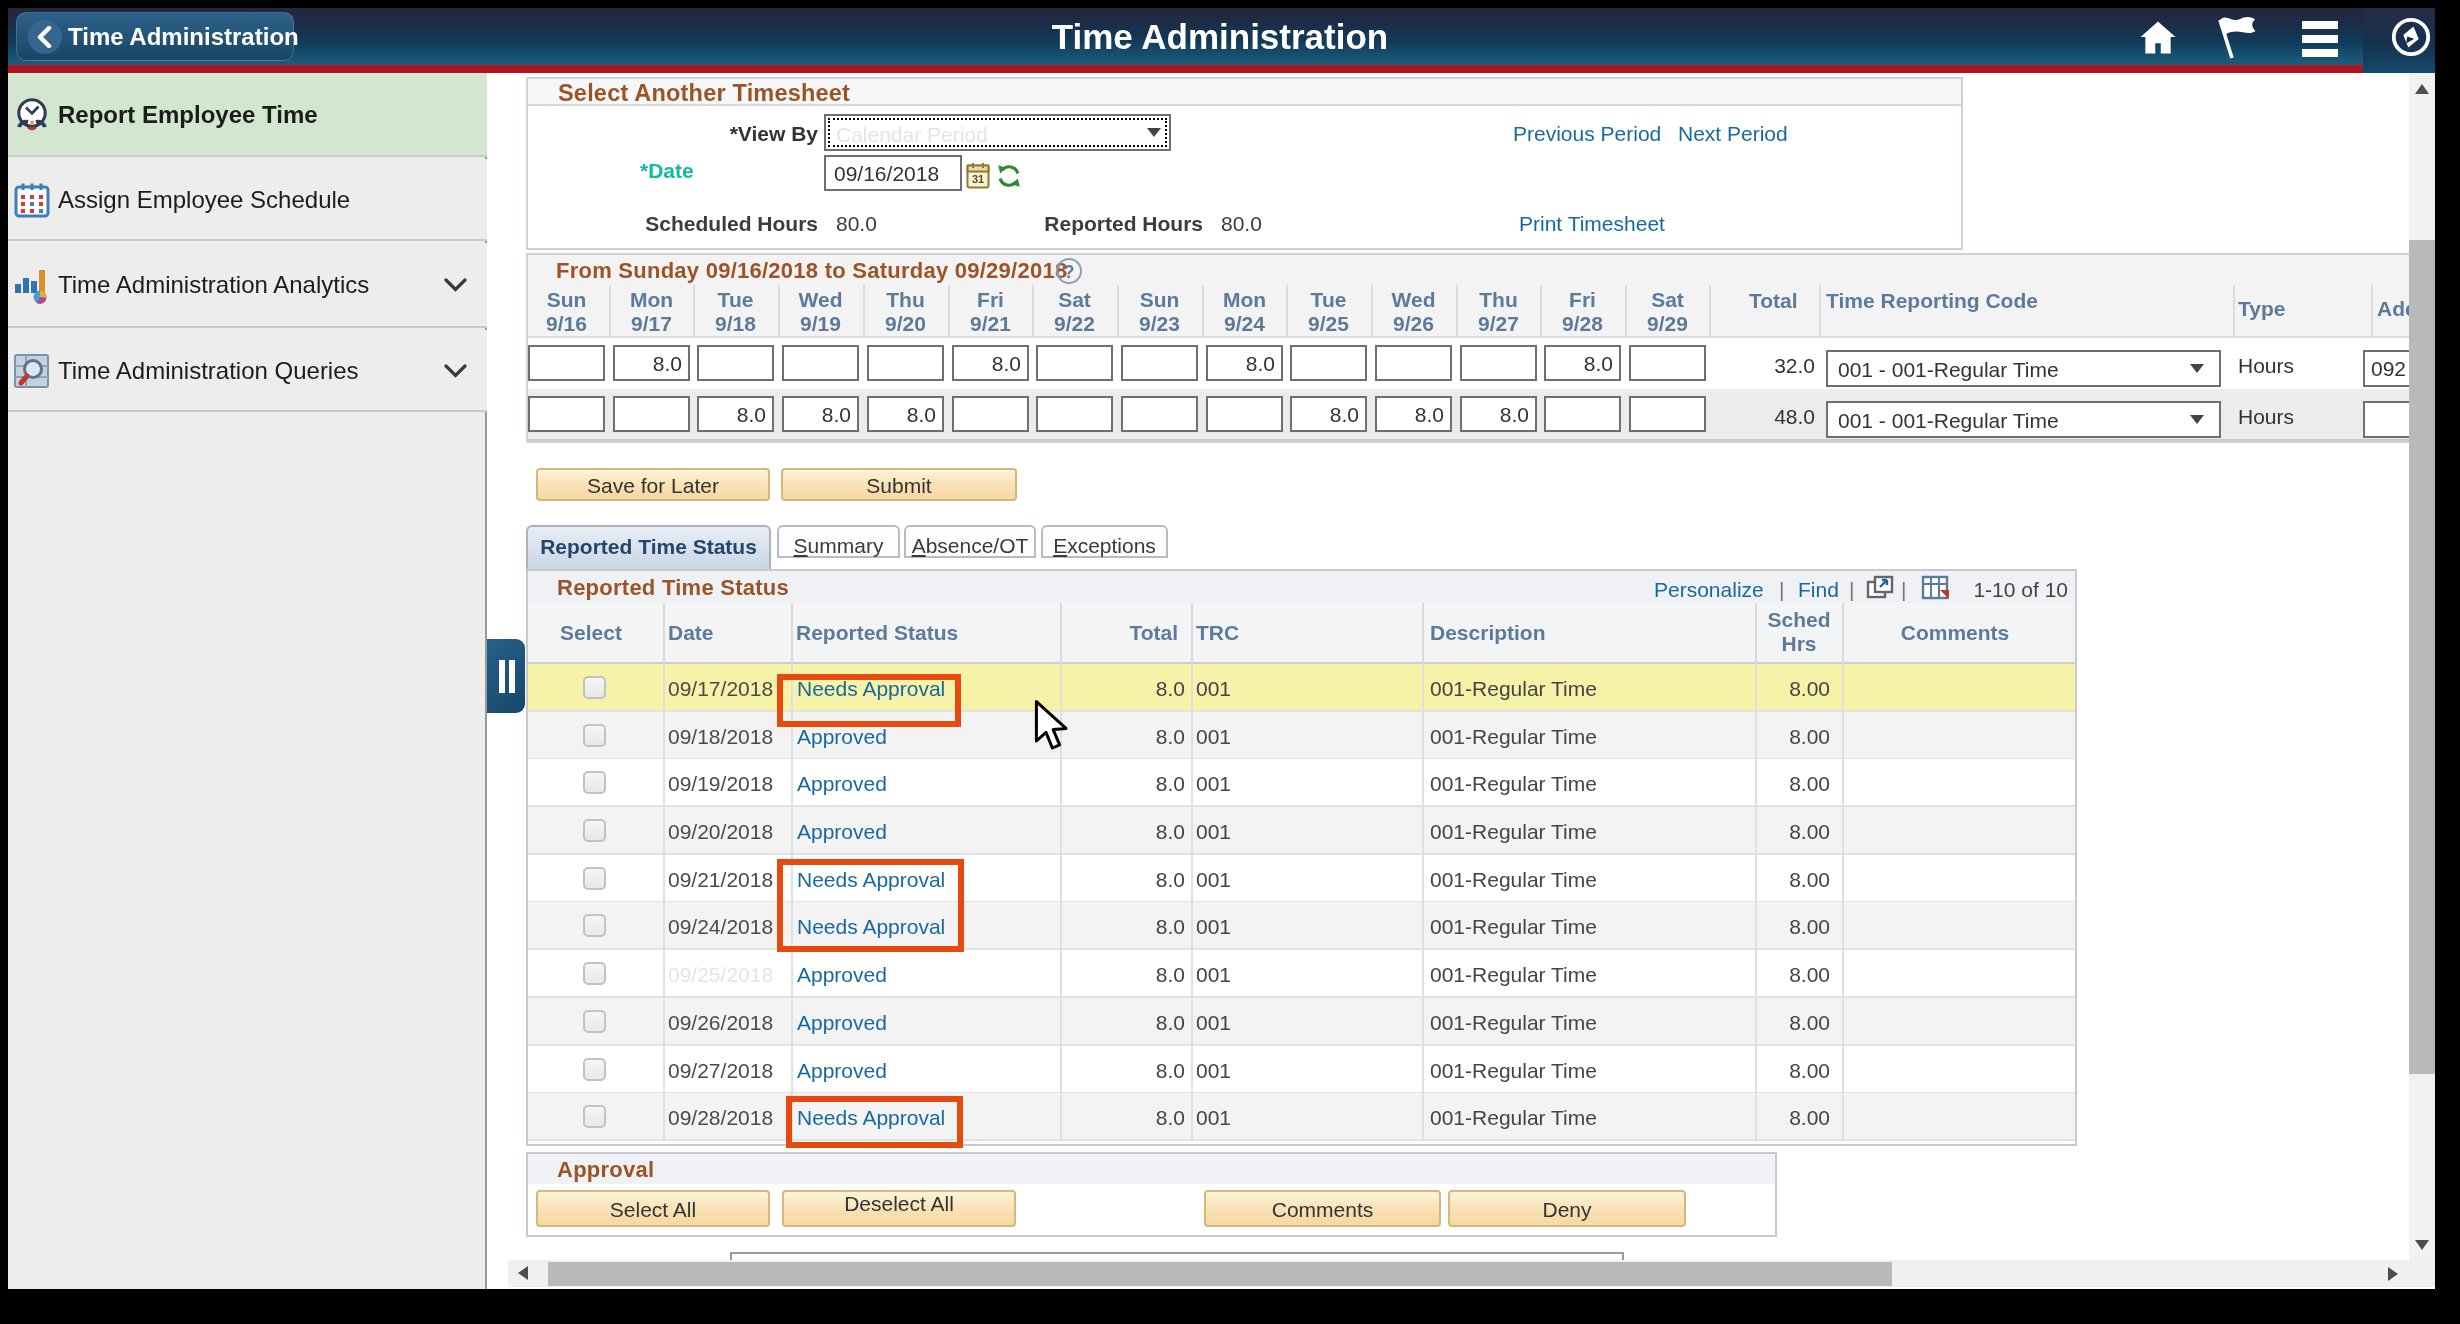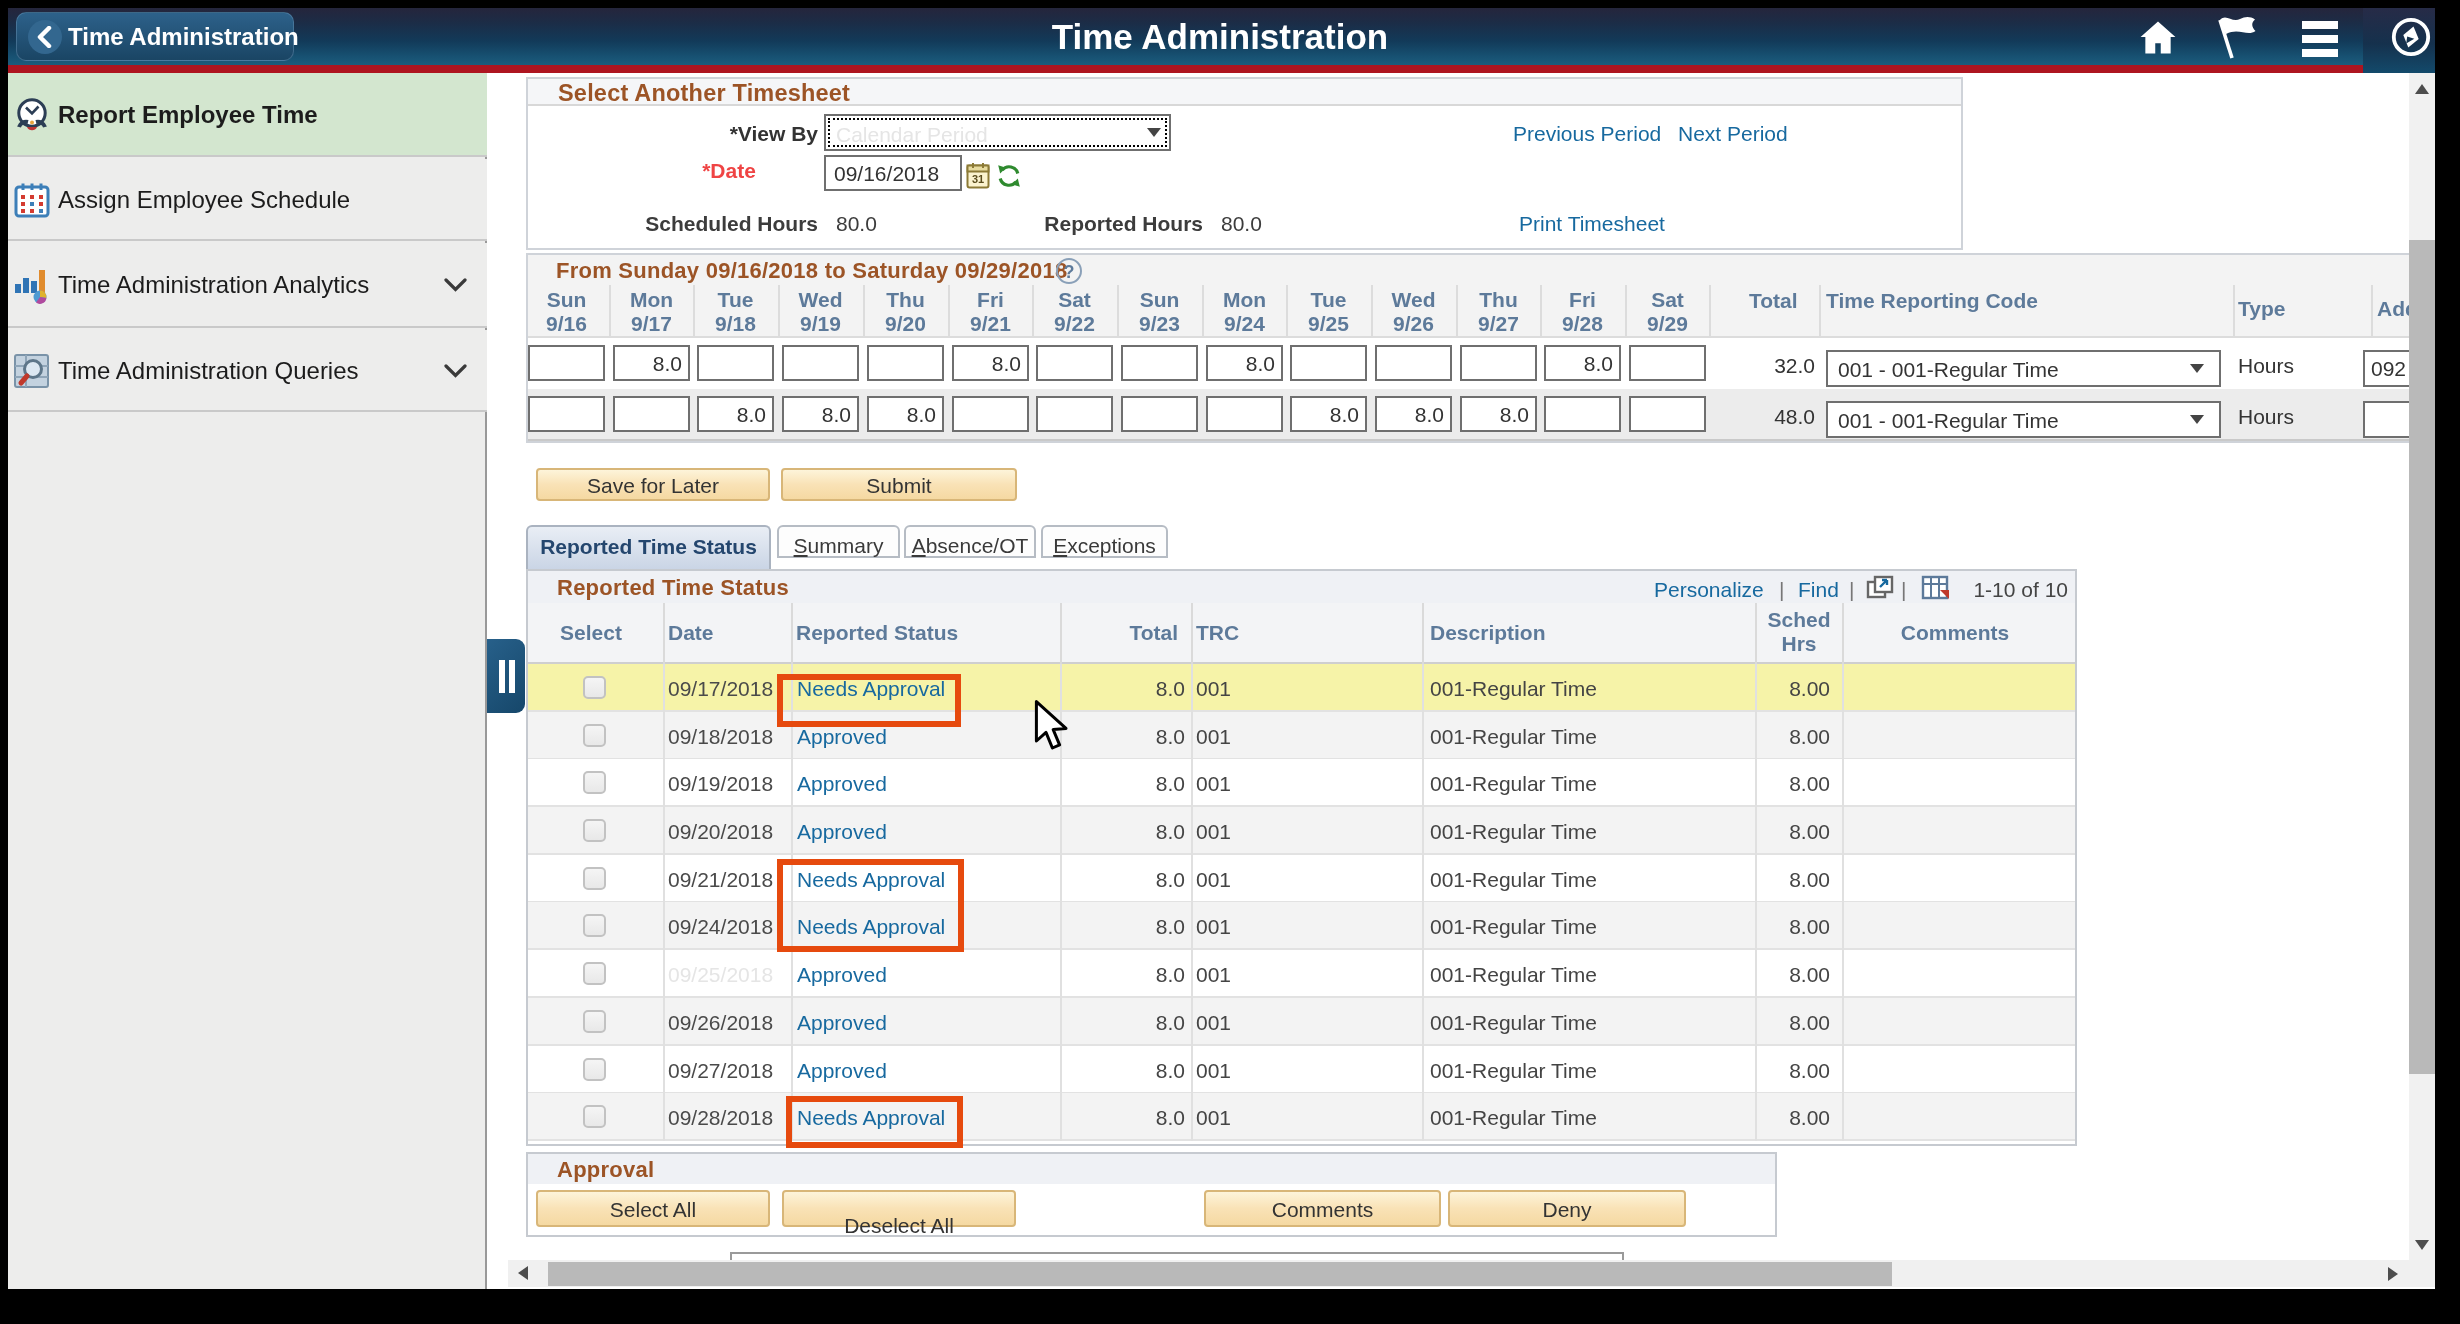--- a/index.html
+++ b/index.html
@@ -108,21 +108,21 @@
 <div class="a" style="left:509px;top:660px;width:6px;height:33px;background:#fff;"></div>
 <div class="a" style="left:526px;top:77px;width:1437px;height:173px;border:2px solid #cfd3d9;background:#fff;"></div>
 <div class="a" style="left:528px;top:79px;width:1433px;height:27px;background:#f5f6f8;border-bottom:2px solid #d8d8d8;"></div>
 <div class="a rust" style="left:542px;top:80px;width:500px;font-size:23.5px;letter-spacing:.2px;">Select Another Timesheet</div>
 <div class="a b t21" style="left:640px;top:121px;width:178px;text-align:right;color:#333;">*View By</div>
 <div class="a sel" style="left:824px;top:114px;width:347px;height:37px;outline:2px dotted #000;outline-offset:-6px;"></div>
 <div class="a t21" style="left:836px;top:122px;width:300px;color:#e5e5e5;">Calendar Period</div>
 <div class="a arrow-dn" style="left:1147px;top:128px"></div>
 <div class="a lk t21" style="left:1513px;top:121px;width:200px;">Previous Period</div>
 <div class="a lk t21" style="left:1678px;top:121px;width:180px;">Next Period</div>
-<div class="a b t21" style="left:640px;top:158px;width:178px;text-align:center;color:#ef4444;">*Date</div>
+<div class="a b t21" style="left:640px;top:158px;width:178px;text-align:left;color:#14b8a6;">*Date</div>
 <div class="a inp" style="left:824px;top:155px;width:138px;height:36px;text-align:left;padding:5px 0 0 8px;">09/16/2018</div>
 <svg class="a" style="left:966px;top:162px" width="26" height="28" viewBox="0 0 26 28">
     <rect x="1.5" y="3.5" width="21" height="22" rx="2" fill="#fbf3cf" stroke="#8c7a36" stroke-width="2"></rect>
     <rect x="1.5" y="3.5" width="21" height="6" fill="#e8dca0" stroke="#8c7a36" stroke-width="2"></rect>
     <line x1="7" y1="1" x2="7" y2="6" stroke="#8c7a36" stroke-width="2"></line>
     <line x1="17" y1="1" x2="17" y2="6" stroke="#8c7a36" stroke-width="2"></line>
     <text x="12" y="21" font-size="11" font-weight="bold" fill="#5a4c1e" text-anchor="middle" font-family="Liberation Sans">31</text>
   </svg>
 <svg class="a" style="left:996px;top:162px" width="26" height="28" viewBox="0 0 26 28">
     <g fill="none" stroke="#2f8a2f" stroke-width="3.2">
@@ -348,21 +348,21 @@
 <div class="a" style="left:1422px;top:664px;width:2px;height:477px;background:#e0e0e0;"></div>
 <div class="a" style="left:1755px;top:664px;width:2px;height:477px;background:#e0e0e0;"></div>
 <div class="a" style="left:1842px;top:664px;width:2px;height:477px;background:#e0e0e0;"></div>
 <div class="a" style="left:777px;top:674px;width:184px;height:53px;border:6px solid #e64a0e;"></div>
 <div class="a" style="left:777px;top:859px;width:187px;height:93px;border:6px solid #e64a0e;"></div>
 <div class="a" style="left:786px;top:1096px;width:177px;height:52px;border:6px solid #e64a0e;"></div>
 <div class="a" style="left:526px;top:1152px;width:1251px;height:85px;border:2px solid #c6cad0;background:#fff;"></div>
 <div class="a" style="left:528px;top:1154px;width:1247px;height:30px;background:#eff1f5;"></div>
 <div class="a rust t22" style="left:541px;top:1157px;width:300px;">Approval</div>
 <div class="a btn" style="left:536px;top:1190px;width:234px;height:37px;padding-top:6px;">Select All</div>
-<div class="a btn" style="left:782px;top:1190px;width:234px;height:37px;padding-top:22px;">Deselect All</div>
+<div class="a btn" style="left:782px;top:1190px;width:234px;height:37px;padding-top:0;">Deselect All</div>
 <div class="a btn" style="left:1204px;top:1190px;width:237px;height:37px;padding-top:6px;">Comments</div>
 <div class="a btn" style="left:1448px;top:1190px;width:238px;height:37px;padding-top:6px;">Deny</div>
 <div class="a" style="left:730px;top:1252px;width:894px;height:10px;border:2px solid #9a9a9a;border-bottom:none;background:#fff;"></div>
 <div class="a" style="left:2409px;top:73px;width:26px;height:1187px;background:#f1f1f1;"></div>
 <svg class="a" style="left:2413px;top:82px" width="18" height="14" viewBox="0 0 18 14">
     <path d="M9 2 L16 12 H2 Z" fill="#4d4d4d"></path>
   </svg>
 <svg class="a" style="left:2413px;top:1238px" width="18" height="14" viewBox="0 0 18 14">
     <path d="M9 12 L16 2 H2 Z" fill="#4d4d4d"></path>
   </svg>

